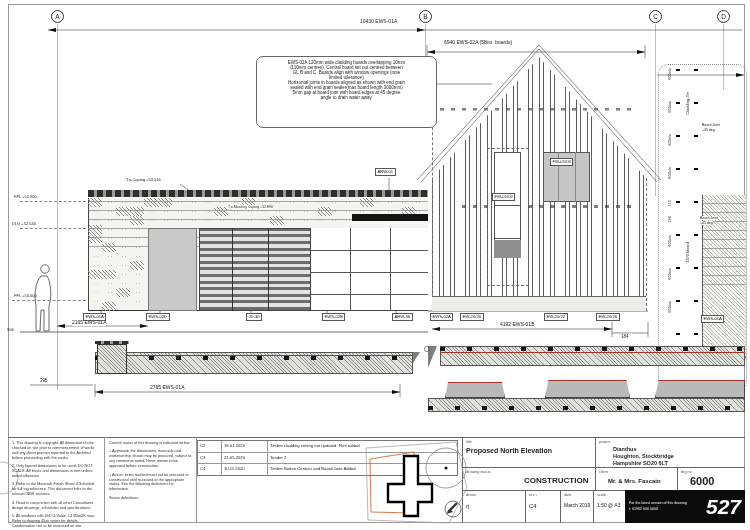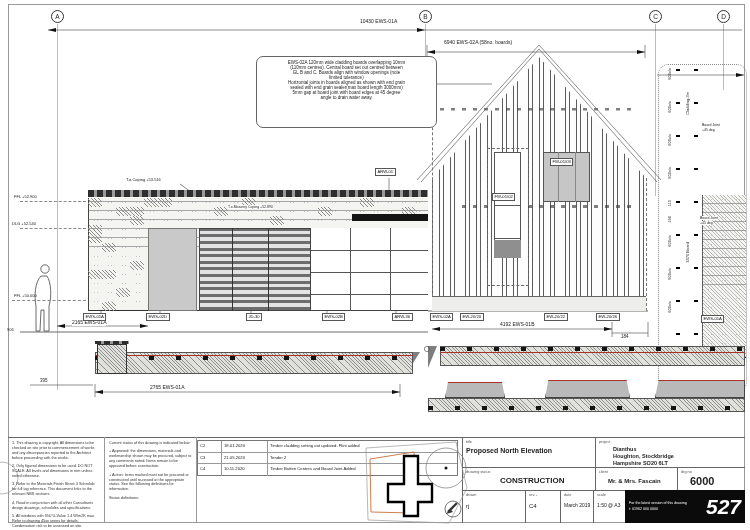--- a/index.html
+++ b/index.html
@@ -324,21 +324,21 @@
 <div class="vline" style="left:560px;top:490px;height:33px;background:#666"></div>
 <div class="vline" style="left:593px;top:490px;height:33px;background:#666"></div>
 
 <div class="t lbl" style="left:466px;top:440px">title</div>
 <div class="t f7 b" style="left:466px;top:447px">Proposed North Elevation</div>
 <div class="t lbl" style="left:599px;top:440px">project</div>
 <div class="t f55 b" style="left:613px;top:446px">Dianthus</div>
 <div class="t f55 b" style="left:613px;top:453px">Houghton, Stockbridge</div>
 <div class="t f55 b" style="left:613px;top:460px">Hampshire SO20 6LT</div>
 <div class="t lbl" style="left:466px;top:470px">drawing status</div>
-<div class="t f8 b" style="left:500px;top:476px">CONSTRUCTION</div>
+<div class="t f8 b" style="left:524px;top:476px">CONSTRUCTION</div>
 <div class="t lbl" style="left:599px;top:470px">client</div>
 <div class="t f6 b" style="left:608px;top:478px">Mr. &amp; Mrs. Fascain</div>
 <div class="t lbl" style="left:681px;top:470px">drg no</div>
 <div class="t b" style="left:690px;top:475px;font-size:11px">6000</div>
 <div class="t lbl" style="left:466px;top:493px">drawn</div>
 <div class="t f6" style="left:466px;top:503px">rj</div>
 <div class="t lbl" style="left:529px;top:493px">rev. -</div>
 <div class="t f6" style="left:529px;top:503px">C4</div>
 <div class="t lbl" style="left:564px;top:493px">date</div>
 <div class="t f5" style="left:564px;top:503px">March 2019</div>

